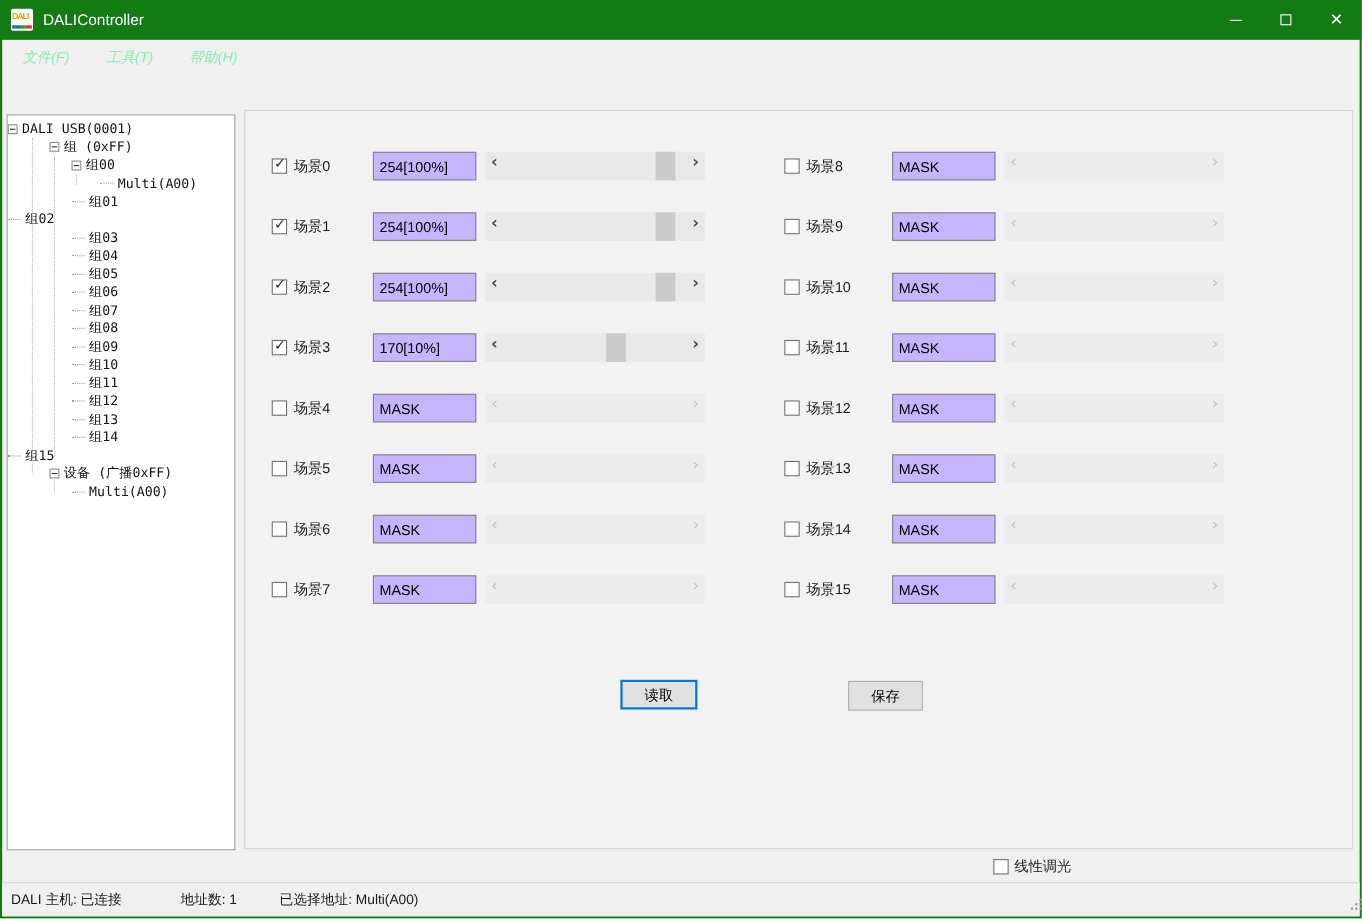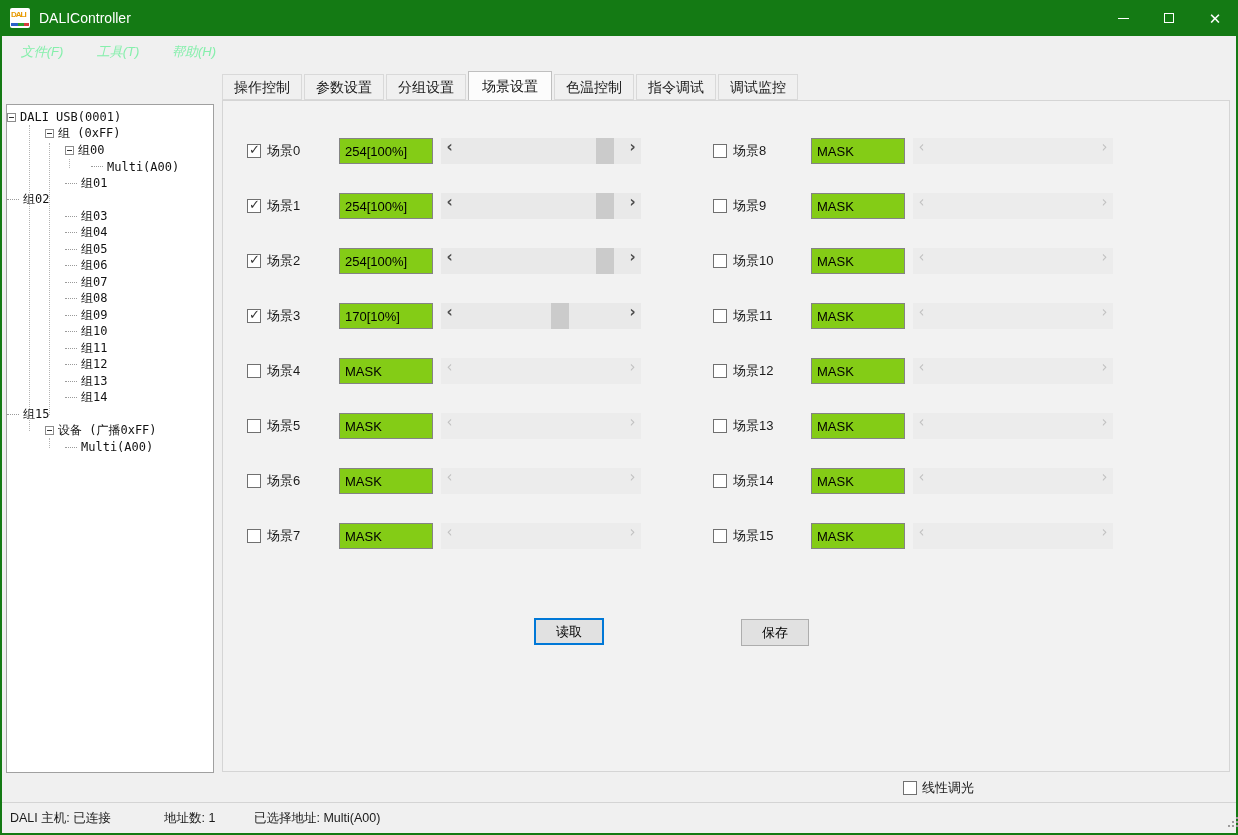--- a/index.html
+++ b/index.html
@@ -44,30 +44,30 @@
   .tabpage { position:absolute; left:222px; top:100px; width:1008px; height:672px; background:var(--page_bg,#f2f2f2); border:1px solid #d5d5d5; z-index:1; }
   .scene-col { position:absolute; top:37px; }
   .col-left { left:24px; }
   .col-right { left:490px; }
   .scene-row { display:flex; align-items:center; height:26px; margin-bottom:29px; }
   .cb { width:14px; height:14px; border:1px solid #707070; background:#fff; position:relative; flex:none; margin-right:6px; }
   .check { display:none; position:absolute; left:1px; top:-2px; font:bold 13px/14px "DejaVu Sans",sans-serif; color:#333; }
   .cb.checked .check { display:block; }
   .scene-label { width:72px; font-size:13px; color:#1a1a1a; flex:none; }
   .col-right .scene-label { width:78px; }
-  .scene-value { width:94px; height:26px; border:1px solid #848484; background:#84cc16; font:13px "Liberation Sans",sans-serif; color:#000; padding:2px 5px; flex:none; }
+  .scene-value { width:94px; height:26px; border:1px solid #848484; background:#c4b5fd; font:13px "Liberation Sans",sans-serif; color:#000; padding:2px 5px; flex:none; }
   .hscroll { position:relative; width:200px; height:26px; background:var(--track,#e9e9e9); margin-left:8px; flex:none; }
   .arr { position:absolute; top:0; width:17px; height:26px; line-height:24px; text-align:center; font:bold 15px "DejaVu Sans",sans-serif; color:#4d4d4d; }
   .arr.left { left:0; } .arr.right { right:0; }
   .thumb { position:absolute; top:0; width:18px; height:26px; background:var(--thumb,#cbcbcb); }
   .hscroll.disabled { background:var(--track_disabled,#ececec); }
   .hscroll.disabled .arr { color:#c2c2c2; font-weight:normal; }
 
   
-  .btn { position:absolute; height:27px; font:13px "Liberation Sans",sans-serif; color:#000; background:var(--button_bg,#e1e1e1); text-align:center; cursor:default; }
+  .btn { position:absolute; height:27px; font:13px "Liberation Sans",sans-serif; color:#000; background:var(--button_bg,#e1e1e1); text-align:center; cursor:default;margin-left:30px; }
   .btn-read { left:311px; top:517px; width:70px; border:2px solid var(--focus_blue,#0078d7); }
   .btn-save { left:518px; top:518px; width:68px; border:1px solid #adadad; }
 
   
   .linear-dim { position:absolute; left:903px; top:779px; display:flex; align-items:center; font-size:13px; color:#1a1a1a; }
   .linear-dim .cb { margin-right:5px; }
   .statusbar { position:absolute; left:2px; right:2px; top:802px; height:31px; background:var(--bg,#f0f0f0); border-top:1px solid #d4d4d4; font-size:12.5px; color:#1a1a1a; }
   .status-item { position:absolute; line-height:30px; }
   .st-0 { left:8px; } .st-1 { left:162px; } .st-2 { left:252px; }
   .grip { position:absolute; right:6px; bottom:6px; width:2px; height:2px; background:#9c9c9c;
@@ -209,29 +209,20 @@
     <span class="tree-label">设备 (广播0xFF)</span>
   </div>
         <div class="tree-row" style="padding-left: 58px;">
     
     <span class="stub"></span>
     <span class="tree-label">Multi(A00)</span>
   </div>
       </div>
   </div>
 
-  <div class="tabstrip" id="tabstrip">
-      <span class="tab">操作控制</span>
-      <span class="tab">参数设置</span>
-      <span class="tab">分组设置</span>
-      <span class="tab active">场景设置</span>
-      <span class="tab">色温控制</span>
-      <span class="tab">指令调试</span>
-      <span class="tab">调试监控</span>
-    </div>
 
   <div class="tabpage">
     <div class="scene-col col-left" id="scenes-left">
         <div class="scene-row">
     <span class="cb checked">
             <span class="check">✓</span>
           </span>
     <span class="scene-label">场景0</span>
     <input class="scene-value" value="254[100%]" style="">
     <span class="hscroll">

